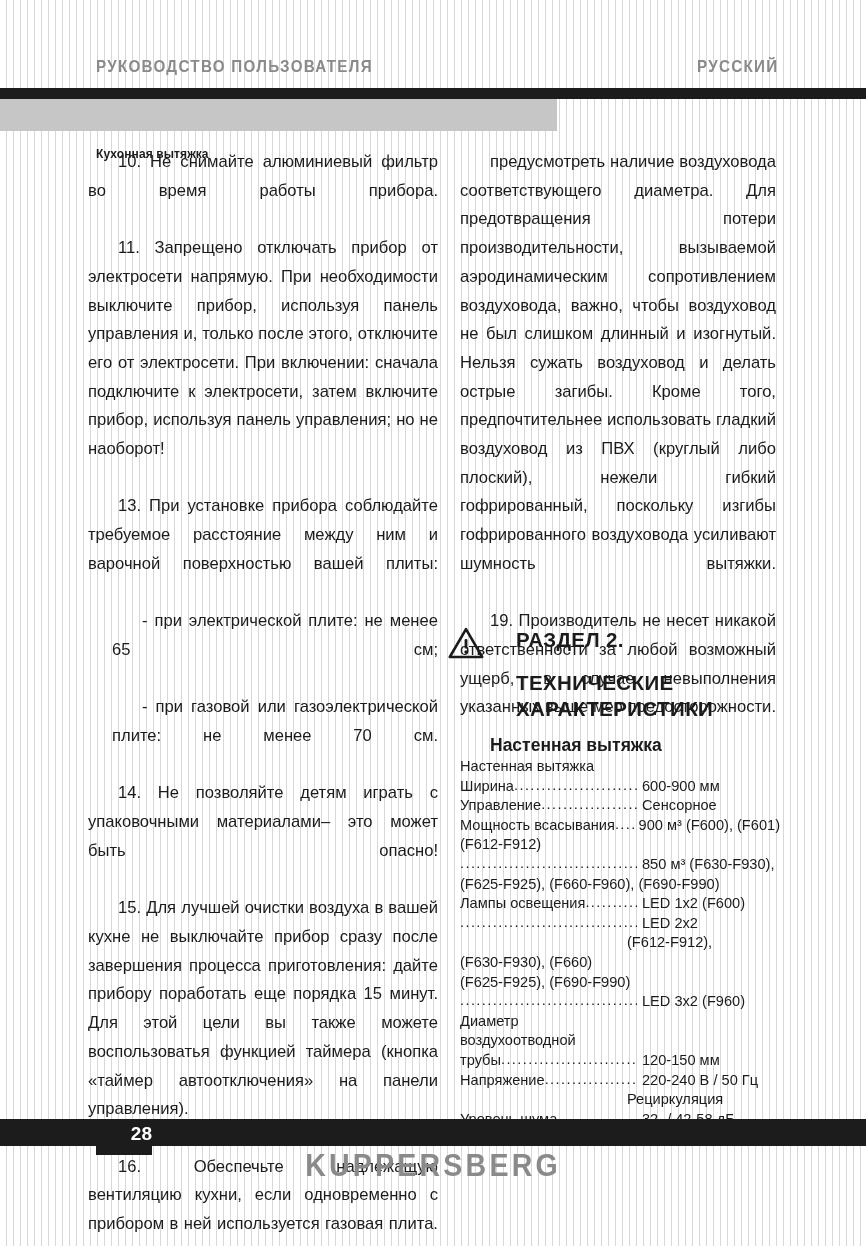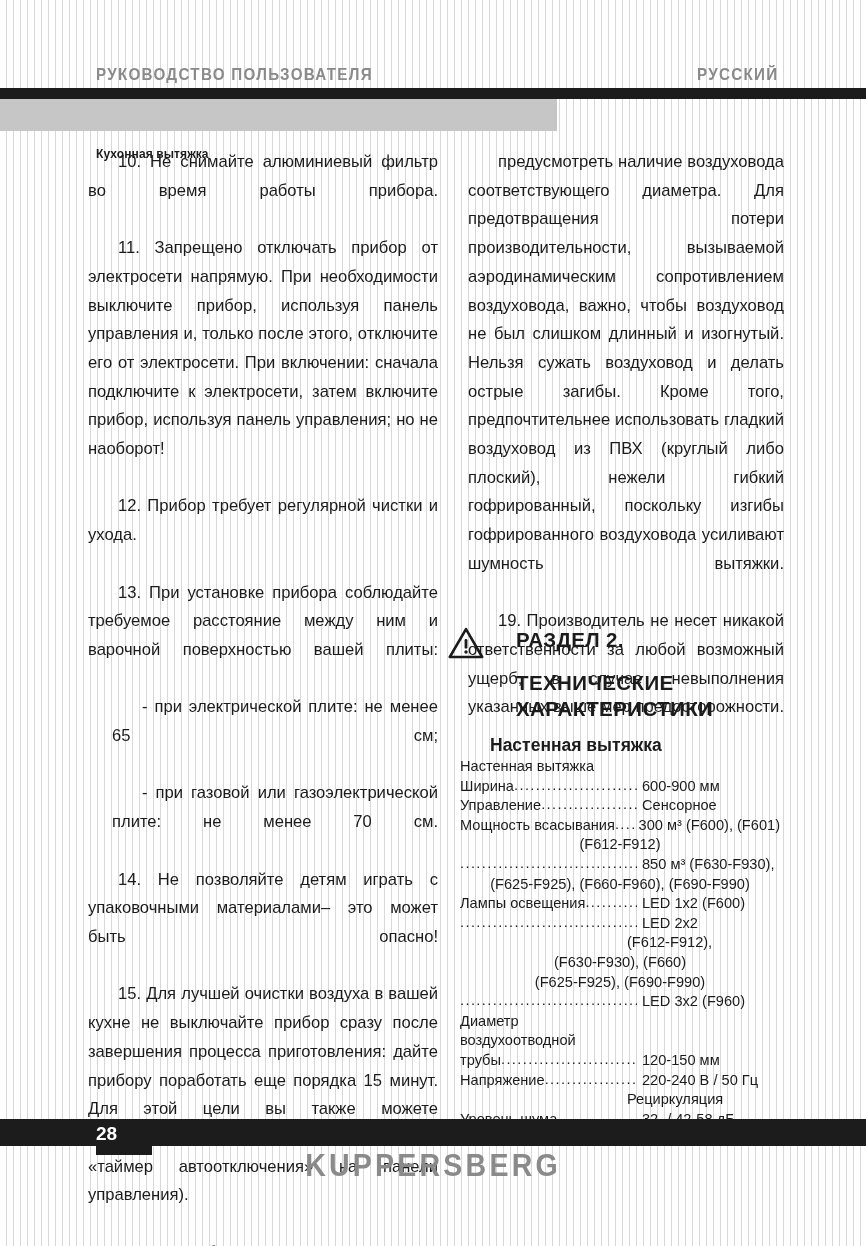--- a/index.html
+++ b/index.html
@@ -25,21 +25,20 @@
     color: #1b1b1b;
   }
 
   
   .hdr-row {
     position: absolute;
     left: 0;
     top: 57px;
     width: 866px;
     height: 30px;
-    margin-top: 8px;
   }
   .hdr-left {
     position: absolute;
     left: 96px;
     top: 0;
     font-size: 16.5px;
     font-weight: bold;
     letter-spacing: 1.4px;
     color: #8a8a8a;
     transform: scaleX(0.92);
@@ -91,21 +90,21 @@
     position: absolute;
     top: 148px;
     font-size: 16.6px;
     line-height: 28.7px;
     text-align: justify;
     text-justify: inter-word;
     -webkit-hyphens: none;
     hyphens: none;
   }
   .col-left  { left: 88px;  width: 350px; }
-  .col-right { left: 460px; width: 316px; margin-left: 8px; }
+  .col-right { left: 460px; width: 316px; }
 
   .col p {
     margin: 0;
     text-indent: 30px;
   }
   .col p.dash { text-indent: 30px; margin-left: 24px; }
 
   
   .col p::after {
     content: "";
@@ -190,21 +189,21 @@
   }
   .spec-dots::before {
     content: "......................................................................................";
   }
   .spec-val {
     flex: 0 0 138px;
     padding-left: 5px;
     white-space: nowrap;
   }
   .spec-cont {
-    text-align: center;
+    text-align: left;
     white-space: nowrap;
   }
   .spec-val-only {
     padding-left: 167px;
     white-space: nowrap;
   }
 
   
   .footer-bar {
     position: absolute;
@@ -220,21 +219,21 @@
     top: 1119px;
     width: 56px;
     height: 36px;
     background: #1c1c1c;
   }
   .page-num {
     position: absolute;
     left: 96px;
     top: 1123px;
     width: 56px;
-    text-align: left;
+    text-align: right;
     color: #ffffff;
     font-size: 19px;
     font-weight: bold;
   }
   .brand {
     position: absolute;
     left: 0;
     top: 1148px;
     width: 866px;
     text-align: center;
@@ -254,21 +253,20 @@
     <div class="hdr-left">РУКОВОДСТВО ПОЛЬЗОВАТЕЛЯ</div>
     <div class="hdr-right">РУССКИЙ</div>
   </div>
   <div class="hdr-rule"></div>
   <div class="hdr-band"></div>
   <div class="hdr-band-label">Кухонная вытяжка</div>
 
   <div class="col col-left" id="left-col">
       <p>10. Не снимайте алюминиевый фильтр во время работы прибора.</p>
       <p>11. Запрещено отключать прибор от электросети напрямую. При необходимости выключите прибор, используя панель управления и, только после этого, отключите его от электросети. При включении: сначала подключите к электросети, затем включите прибор, используя панель управления; но не наоборот!</p>
-      <p>12. Прибор требует регулярной чистки и ухода.</p>
       <p>13. При установке прибора соблюдайте требуемое расстояние между ним и варочной поверхностью вашей плиты:</p>
       <p class="dash">- при электрической плите: не менее 65 см;</p>
       <p class="dash">- при газовой или газоэлектрической плите: не менее 70 см.</p>
       <p>14. Не позволяйте детям играть с упаковочными материалами– это может быть опасно!</p>
       <p>15. Для лучшей очистки воздуха в вашей кухне не выключайте прибор сразу после завершения процесса приготовления: дайте прибору поработать еще порядка 15 минут. Для этой цели вы также можете воспользоватья функцией таймера (кнопка «таймер автоотключения» на панели управления).</p>
       <p>16. Обеспечьте надлежащую вентиляцию кухни, если одновременно с прибором в ней используется газовая плита.</p>
     </div>
 
   <div class="col col-right" id="right-col">
       <p>предусмотреть наличие воздуховода соответствующего диаметра. Для предотвращения потери производительности, вызываемой аэродинамическим сопротивлением воздуховода, важно, чтобы воздуховод не был слишком длинный и изогнутый. Нельзя сужать воздуховод и делать острые загибы. Кроме того, предпочтительнее использовать гладкий воздуховод из ПВХ (круглый либо плоский), нежели гибкий гофрированный, поскольку изгибы гофрированного воздуховода усиливают шумность вытяжки.</p>
@@ -301,21 +299,21 @@
         <span class="spec-val">600-900 мм</span>
       </div>
       <div class="spec-row">
         <span class="spec-label">Управление </span>
         <span class="spec-dots"></span>
         <span class="spec-val">Сенсорное</span>
       </div>
       <div class="spec-row">
         <span class="spec-label">Мощность всасывания</span>
         <span class="spec-dots"></span>
-        <span class="spec-val">300 м³ (F600), (F601)</span>
+        <span class="spec-val">900 м³ (F600), (F601)</span>
       </div>
       <div class="spec-cont">(F612-F912)</div>
       <div class="spec-row">
         <span class="spec-label"></span>
         <span class="spec-dots"></span>
         <span class="spec-val">850 м³ (F630-F930),</span>
       </div>
       <div class="spec-cont">(F625-F925), (F660-F960), (F690-F990)</div>
       <div class="spec-row">
         <span class="spec-label">Лампы освещения</span>

